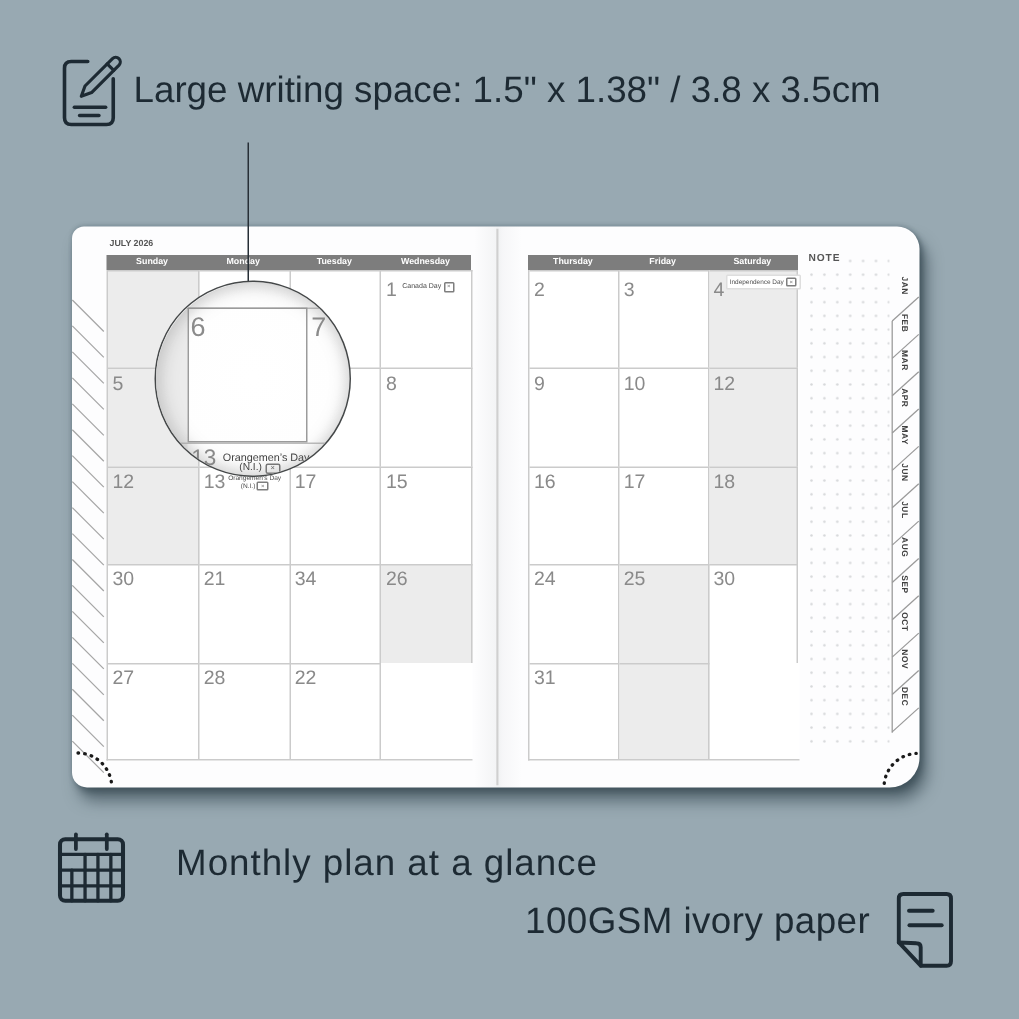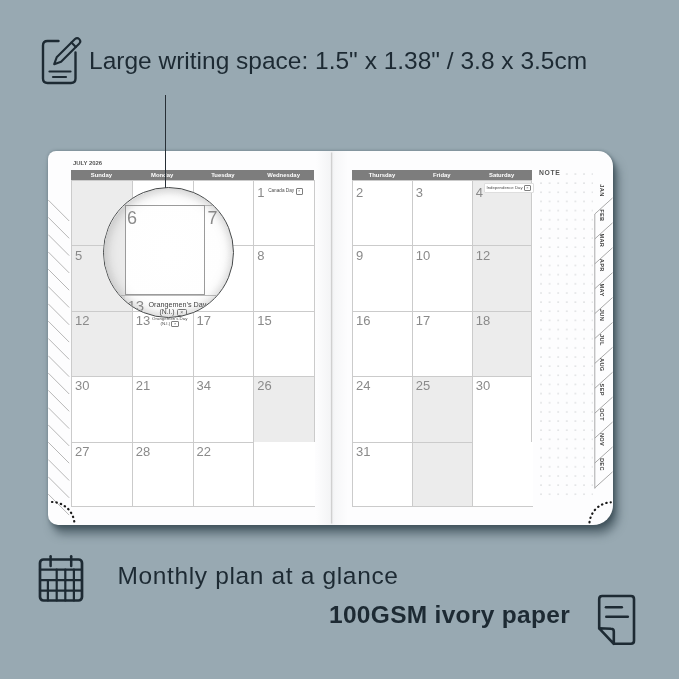--- a/index.html
+++ b/index.html
@@ -264,20 +264,20 @@
     <line x1="40" y1="590.6" x2="82" y2="590.6"></line>
     <line x1="47.9" y1="580.1" x2="47.9" y2="600.5"></line>
     <line x1="56.7" y1="569.6" x2="56.7" y2="600.5"></line>
     <line x1="65.3" y1="569.6" x2="65.3" y2="600.5"></line>
     <line x1="73.9" y1="569.6" x2="73.9" y2="600.5"></line>
   </g>
 </svg>
 
 <div class="abs head-text" style="left:100.4px;top:562px;letter-spacing:0.65px;margin-left:17px;">Monthly plan at a glance</div>
 
-<div class="abs head-text" style="left:329px;top:600.5px;letter-spacing:0.3px;font-weight:bold;">100GSM ivory paper</div>
+<div class="abs head-text" style="left:350px;top:600.5px;letter-spacing:0.3px;">100GSM ivory paper</div>
 
 <svg class="abs" style="left:597px;top:592px;" width="42" height="55" viewBox="597 592 42 55" fill="none" stroke="#1d2a33" stroke-width="2.6" stroke-linecap="round" stroke-linejoin="round">
   <path d="M599.2 628.3 V599 Q599.2 596 602.2 596 H631 Q634 596 634 599 V640.8 Q634 643.8 631 643.8 H614"></path>
   <path d="M599.2 628.3 L613.8 643.8 L613.8 631.5 Q613.8 628.8 611 628.8 Z"></path>
   <line x1="606" y1="607.2" x2="621.8" y2="607.2"></line>
   <line x1="606.3" y1="616.8" x2="627.8" y2="616.8"></line>
 </svg>
 
 </body></html>

